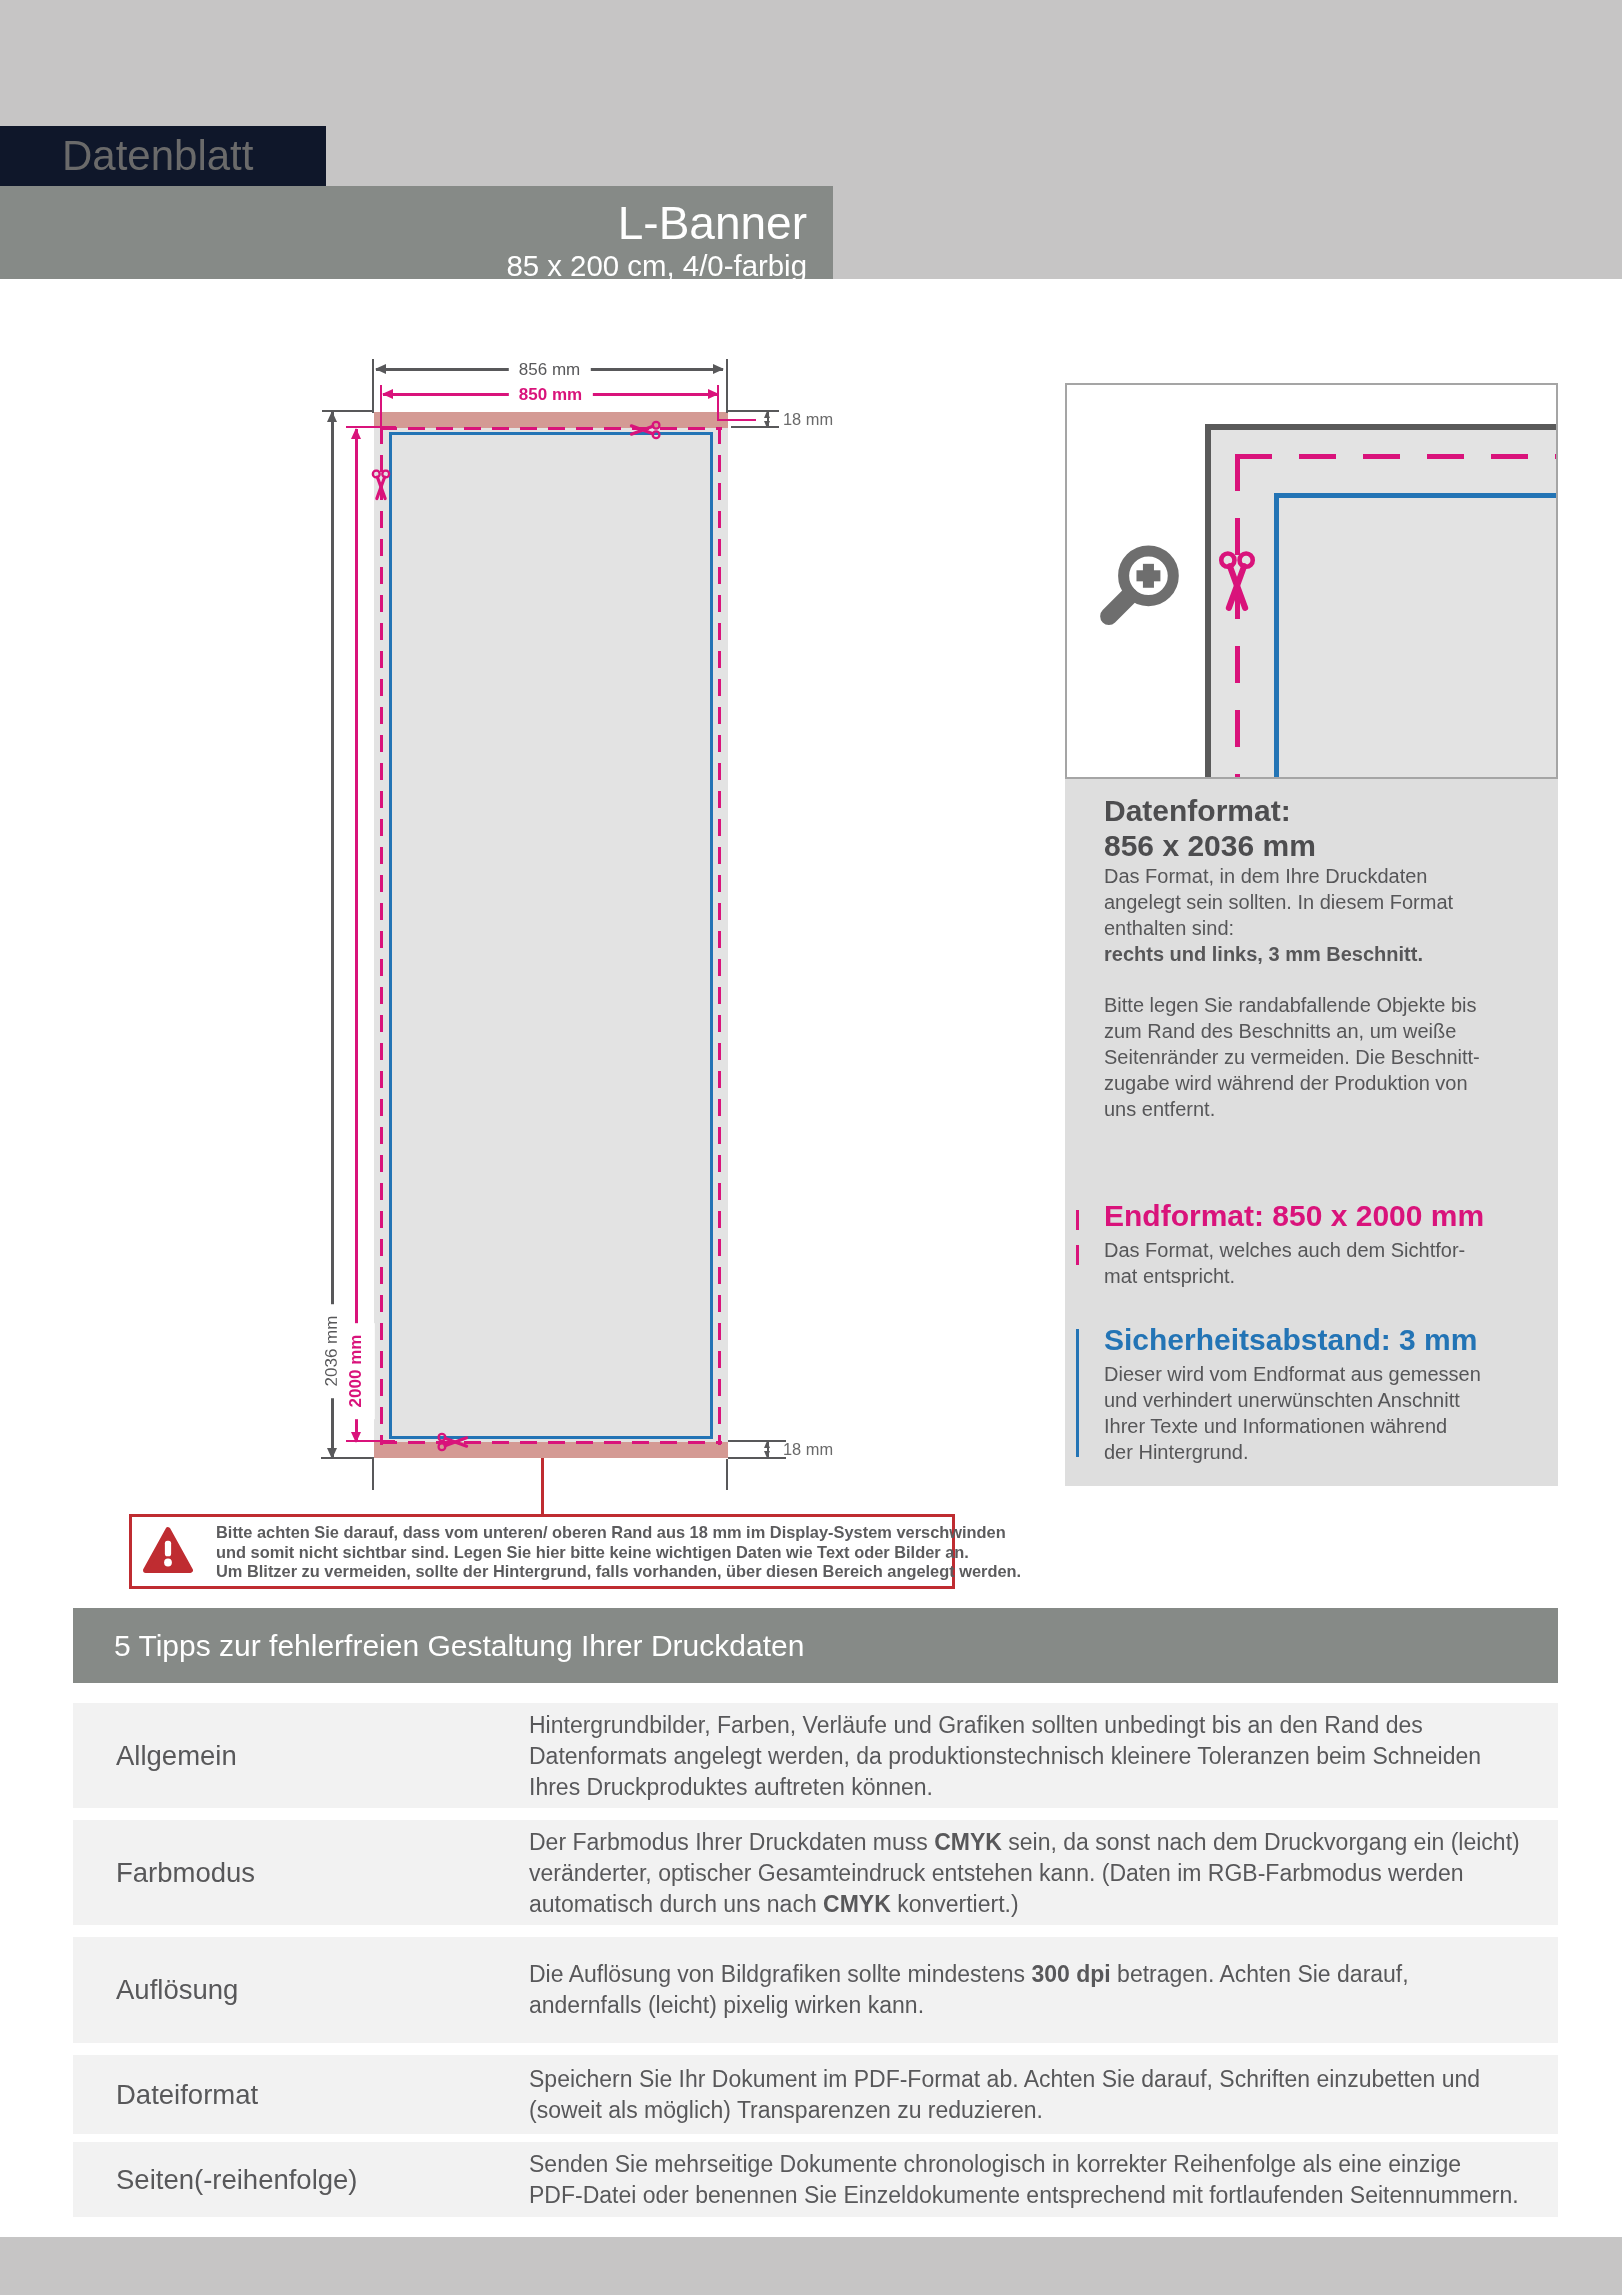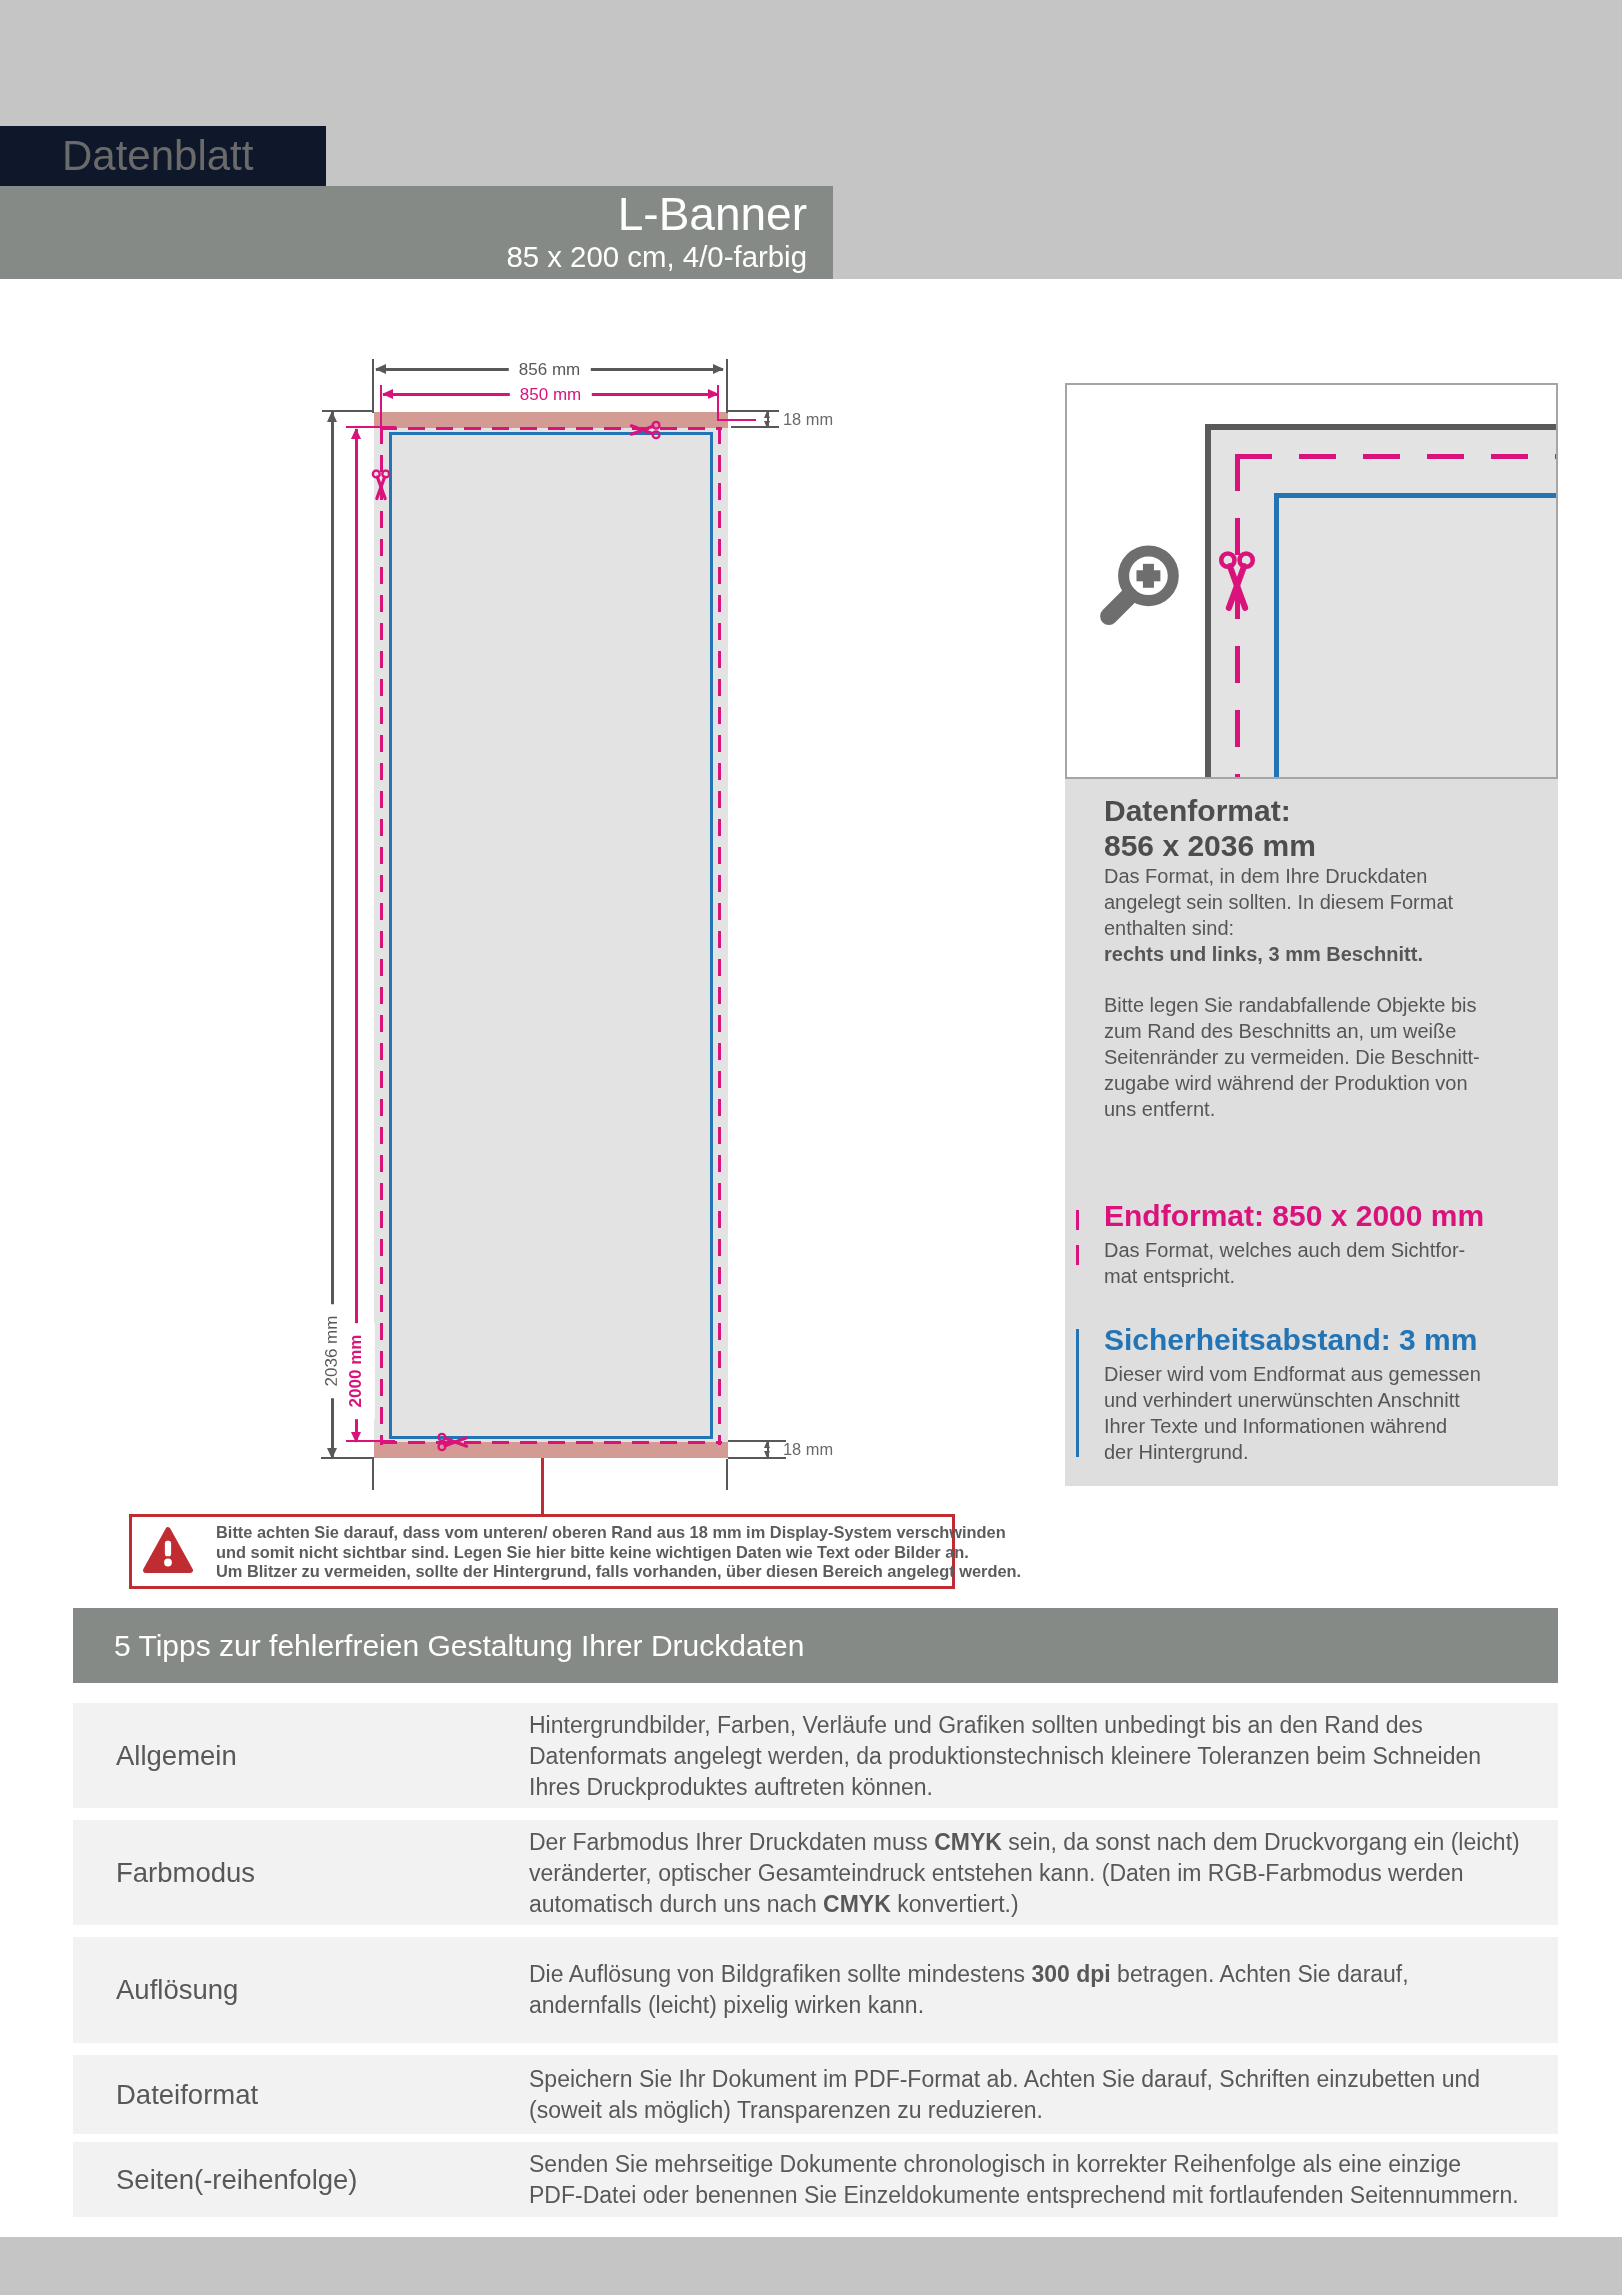--- a/index.html
+++ b/index.html
@@ -16,41 +16,41 @@
   }
   .abs { position:absolute; }
   .b { font-weight:bold; }
 
   
   .band-light { left:0; top:0; width:1623px; height:279px; background:var(--lightband); }
   .sheet-box { left:0; top:126px; width:326px; height:60px; background:#0f172a;
                font-size:42px; line-height:60px; padding-left:62px; color:#6a6a6a; }
   .band-dark { left:0; top:186px; width:833px; height:93px; background:var(--band);
                text-align:right; padding-right:26px; color:#ffffff; }
-  .band-dark .title { font-size:46px; line-height:51px; margin-top:3px; }
+  .band-dark .title { font-size:46px; line-height:51px; margin-top:12px; }
   .band-dark .subtitle { font-size:29.4px; line-height:34px; }
 
   
   .fill { background:var(--bannerfill); }
   .salmon { background:var(--salmon); }
   .dline { background:var(--text); }
   .mline { background:var(--magenta); }
   .redline { background:var(--red); }
   .dash-h { background:repeating-linear-gradient(90deg, var(--magenta) 0 17px, transparent 17px 28px); }
   .dash-v { background:repeating-linear-gradient(180deg, var(--magenta) 0 17px, transparent 17px 28px); }
   .dash-h-lg { background:repeating-linear-gradient(90deg, var(--magenta) 0 37px, transparent 37px 64px); }
   .dash-v-lg { background:repeating-linear-gradient(180deg, var(--magenta) 0 37px, transparent 37px 64px); }
   .dash-v-md { background:repeating-linear-gradient(180deg, var(--magenta) 0 19.6px, transparent 19.6px 35px); }
   .bluerect { border:3.3px solid var(--blue); }
 
   .dim { background:var(--text); }
   .dim.mag { background:var(--magenta); }
   .dim .lbl { position:absolute; left:50%; top:50%; transform:translate(-50%,-50%);
               background:#ffffff; padding:1.3px 10.5px; font-size:17px; white-space:nowrap; color:var(--text); }
-  .dim.mag .lbl { color:var(--magenta); font-weight:normal;text-align:center; }
+  .dim.mag .lbl { color:var(--magenta); font-weight:bold;text-align:center; }
   .dim .vlbl { position:absolute; left:50%; top:939px; transform:translate(-50%,-50%) rotate(-90deg);
                background:#ffffff; padding:9.2px 11.8px; font-size:17px; white-space:nowrap; color:var(--text); }
   .dim.mag .vlbl { color:var(--magenta); font-weight:bold; top:942px; }
   .ah { position:absolute; width:0; height:0; }
   .ah.left  { left:-0.7px; top:-3.9px; border:5.2px solid transparent; border-right:11px solid var(--text); border-left:0; }
   .ah.right { right:-0.7px; top:-3.9px; border:5.2px solid transparent; border-left:11px solid var(--text); border-right:0; }
   .ah.up    { top:-0.7px; left:-3.9px; border:5.2px solid transparent; border-bottom:11px solid var(--text); border-top:0; }
   .ah.down  { bottom:-0.7px; left:-3.9px; border:5.2px solid transparent; border-top:11px solid var(--text); border-bottom:0; }
   .dim.mag .ah.left { border-right-color:var(--magenta); }
   .dim.mag .ah.right { border-left-color:var(--magenta); }

